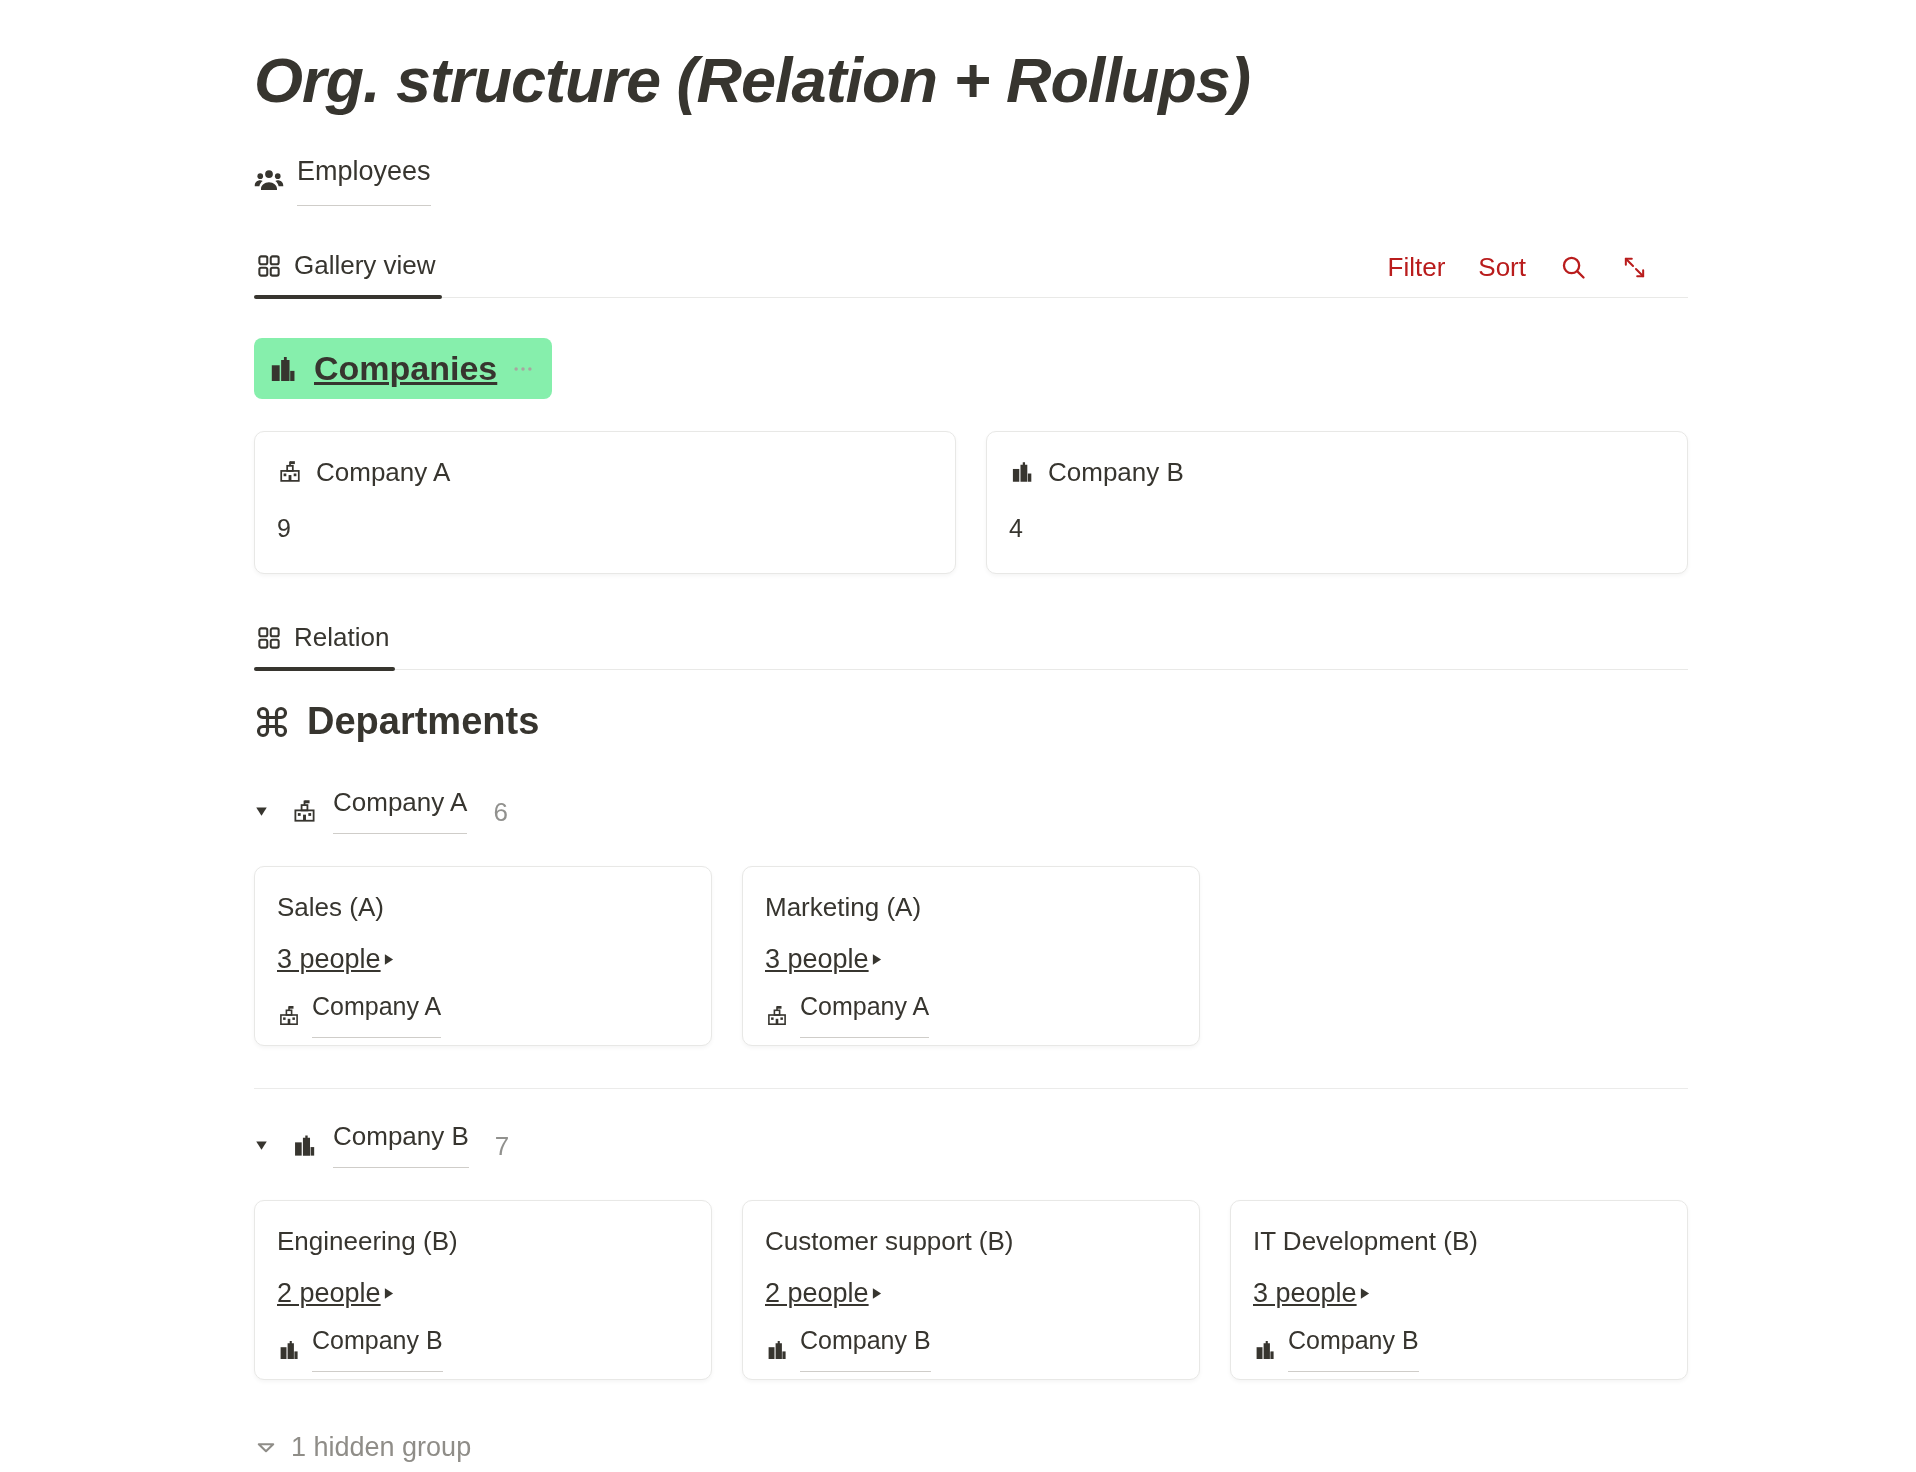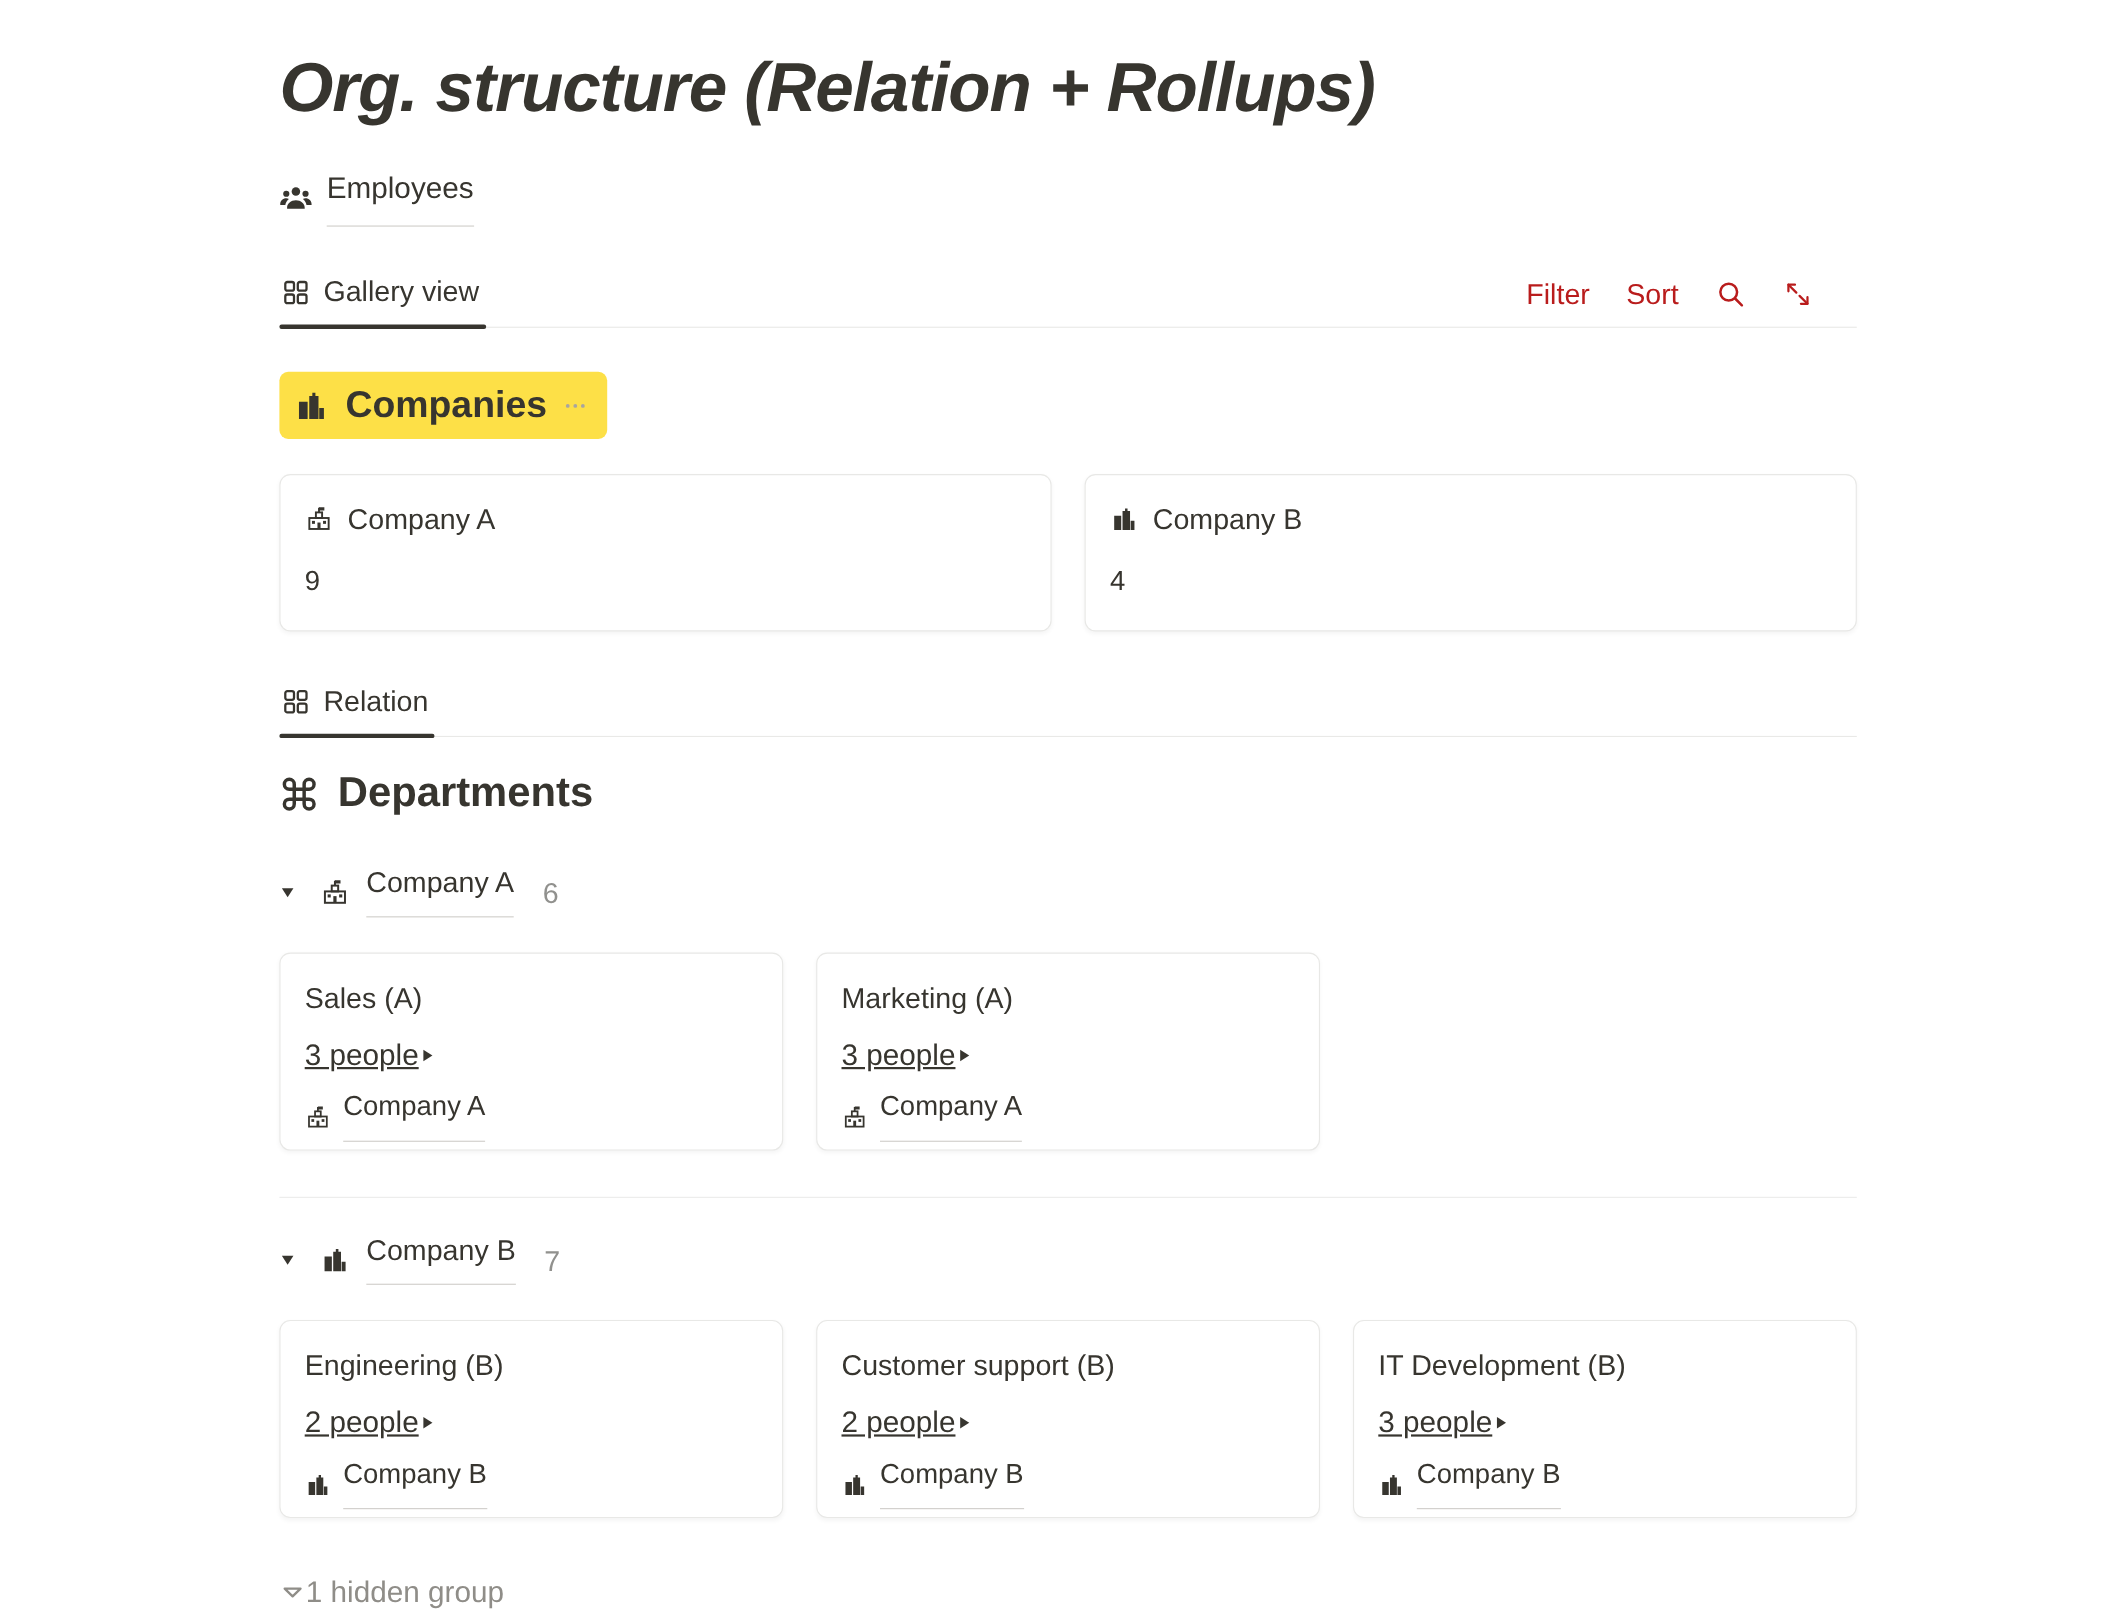--- a/index.html
+++ b/index.html
@@ -24,21 +24,21 @@
   .tab { display:flex; align-items:center; gap:12px; font-size:26px; font-weight:500;
          padding:10px 6px 16px 2px; position:relative; cursor:pointer; }
   .tab.active::after { content:""; position:absolute; left:0; right:0; bottom:-1.5px; height:3.5px;
          background:#37352f; border-radius:2px; }
   .toolbar { margin-left:auto; display:flex; align-items:center; gap:33px;
          color:#b91c1c; font-size:26px; padding:0 40px 14px 0; }
   .toolbar .tool { cursor:pointer; }
 
   
   .group-pill { margin-top:40px; display:inline-flex; align-items:center; gap:15px;
-         background:#fde047; border-radius:8px; padding:11px 18px 11px 13px; cursor:pointer; }
+         background:#86efac; border-radius:8px; padding:11px 18px 11px 13px; cursor:pointer;text-decoration:underline; }
   .group-pill .pill-title { font-size:34px; font-weight:700; }
 
   
   .cards-2 { margin-top:32px; display:grid; grid-template-columns:1fr 1fr; gap:30px; }
   .cards-3 { margin-top:32px; display:grid; grid-template-columns:repeat(3,1fr); gap:30px; }
   .card { background:#fff; border:1px solid #e8e8e6; border-radius:10px;
           box-shadow:0 2px 4px rgba(15,15,15,0.045); padding:27px 22px; cursor:pointer; }
   .company-card { height:143px; }
   .dept-card { height:180px; }
   .card-title-row { display:flex; align-items:center; gap:13px; font-size:26px; font-weight:500; line-height:1; }
@@ -54,21 +54,21 @@
   .group-row { display:flex; align-items:center; gap:15px; font-size:26px; line-height:1; }
   .group-row-a { margin-top:46px; }
   .group-row-b { margin-top:34px; }
   .group-label { font-weight:500; }
   .group-count { color:#91918e; margin-left:11px; }
   .toggle { cursor:pointer; display:flex; align-items:center; margin-right:7px; }
 
   .group-divider { margin-top:42px; border-top:1px solid #ebebea; }
 
   
-  .hidden-row { margin-top:52px; display:flex; align-items:center; 
+  .hidden-row { margin-top:52px; display:flex; align-items:center; gap:13px;
           color:#8f8d88; font-size:27px; cursor:pointer; }
 
   .ic { flex:0 0 auto; display:block; }
   svg.defs { position:absolute; width:0; height:0; overflow:hidden; }
 </style>
 </head>
 <body>
 
 <svg class="defs" xmlns="http://www.w3.org/2000/svg">
   <symbol id="i-people" viewBox="0 0 24 24">

